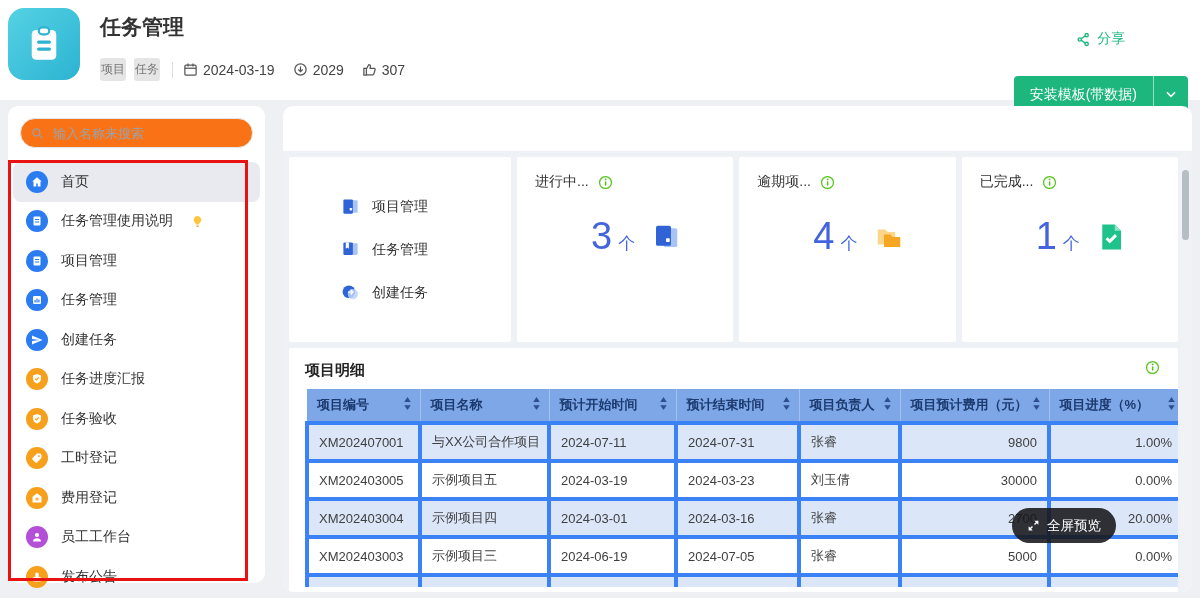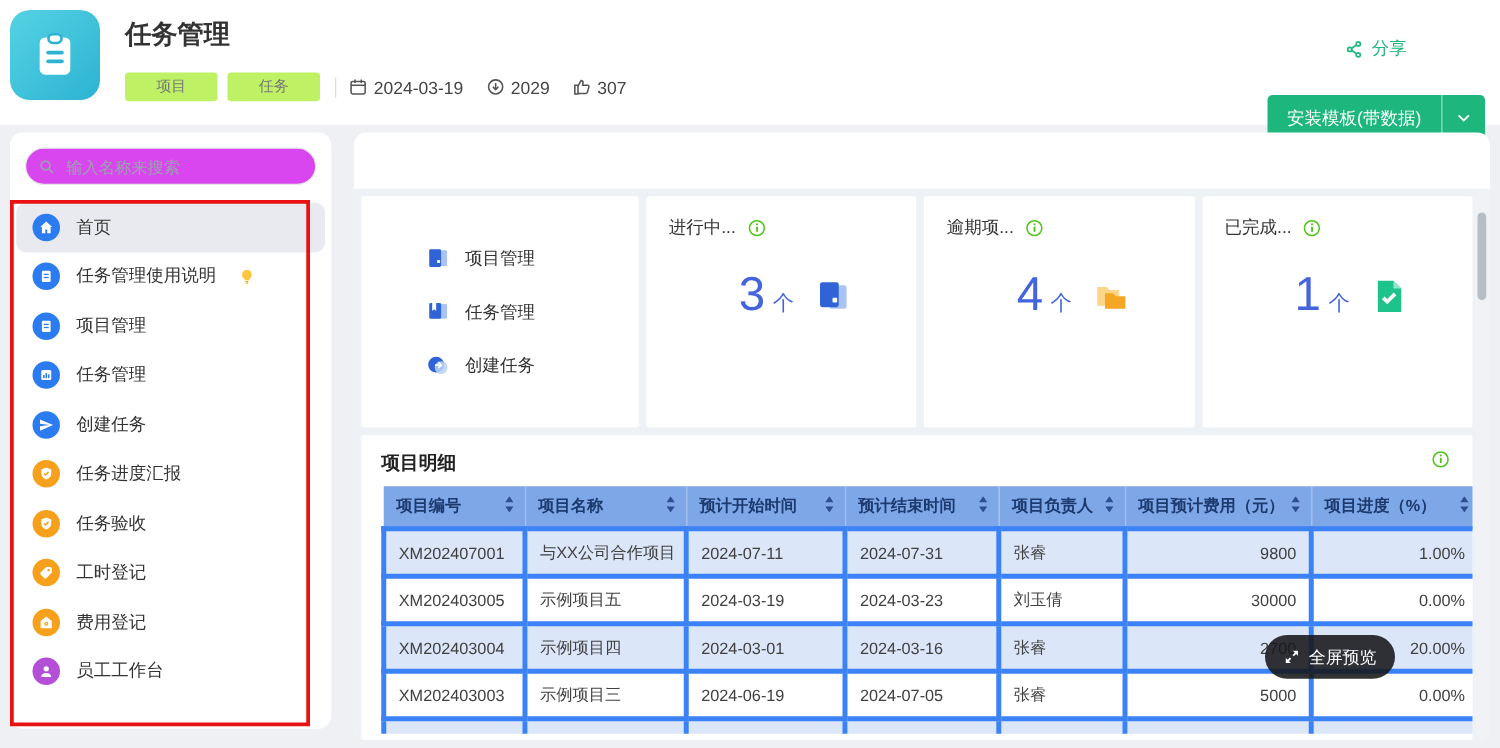--- a/index.html
+++ b/index.html
@@ -8,31 +8,31 @@
     background:#eef0f4;
     font-family:"Liberation Sans","DejaVu Sans",sans-serif;
     -webkit-font-smoothing:antialiased;
   }
   
   .top-header{position:absolute;left:0;top:0;width:1200px;height:100px;background:#fff;}
   .app-logo{position:absolute;left:8px;top:8px;width:72px;height:72px;border-radius:16px;
     background:linear-gradient(135deg,#55d2e4,#2cb3d2);display:flex;align-items:center;justify-content:center;}
   .page-title{position:absolute;left:100px;top:13px;font-size:21px;font-weight:700;color:#333;}
   .meta-row{position:absolute;left:100px;top:58px;display:flex;align-items:center;font-size:13px;color:#555;}
-  .tag{background:#bef264;color:#777;font-size:12px;padding:3px 25px;border-radius:3px;margin-right:8px;}
+  .tag{background:#e5e5e5;color:#777;font-size:12px;padding:3px 1px;border-radius:3px;margin-right:8px;}
   .meta-divider{width:1px;height:16px;background:#ddd;margin:0 10px 0 4px;}
   .meta-item{display:flex;align-items:center;gap:5px;color:#444;font-size:14px;margin-right:18px;}
   .header-actions{position:absolute;right:12px;top:30px;display:flex;align-items:center;gap:28px;flex-direction:column;}
   .share-link{color:#1db77e;font-size:14px;display:flex;align-items:center;gap:6px;cursor:pointer;}
   .install-btn{display:flex;height:36px;background:#1db77e;border-radius:4px;color:#fff;overflow:hidden;cursor:pointer;}
   .install-main{padding:0 16px;line-height:36px;font-size:14px;border-right:1px solid rgba(255,255,255,.55);}
   .install-caret{width:34px;display:flex;align-items:center;justify-content:center;}
   
   .sidebar{position:absolute;left:8px;top:106px;width:257px;height:477px;background:#fff;border-radius:10px;}
-  .search-box{margin:12px 12px 10px;height:28px;border:1px solid #e5e6e9;background:#d946ef;border-radius:15px;
+  .search-box{margin:12px 12px 10px;height:28px;border:1px solid #e5e6e9;background:#f97316;border-radius:15px;
     display:flex;align-items:center;padding:0 10px;gap:7px;}
   .search-box input{border:none;outline:none;background:transparent;font-size:13px;color:#333;width:180px;
     font-family:"Liberation Sans","DejaVu Sans",sans-serif;}
   .search-box input::placeholder{color:#9aa3ad;}
   .menu{padding-top:4px;}
   .menu-item{height:39.5px;display:flex;align-items:center;gap:13px;padding-left:13px;margin:0 5px;
     border-radius:8px;font-size:14px;color:#333;cursor:pointer;}
   .menu-item.active{background:#e8eaef;font-family:Liberation Serif, serif;}
   .mi-icon{width:22px;height:22px;min-width:22px;border-radius:50%;display:flex;align-items:center;justify-content:center;}
   .mi-blue{background:#2b7cf0;}
@@ -253,20 +253,29 @@
     <div class="menu-item">
       <span class="mi-icon mi-purple">
         <svg width="12" height="12" viewBox="0 0 24 24">
             <circle cx="12" cy="8" r="4.2" fill="#fff"></circle>
             <path d="M4 21c0-4.2 3.6-6.3 8-6.3s8 2.1 8 6.3z" fill="#fff"></path>
           </svg>
       </span>
       <span>员工工作台</span>
     </div>
 
+    <div class="menu-item">
+      <span class="mi-icon mi-orange">
+        <svg width="12" height="12" viewBox="0 0 24 24">
+            <path d="M12 2.8a3.8 3.8 0 00-3.8 3.8c0 2 1.1 3 1.1 4.9H7a3 3 0 00-3 3v1.6h16v-1.6a3 3 0 00-3-3h-2.3c0-1.9 1.1-2.9 1.1-4.9A3.8 3.8 0 0012 2.8z" fill="#fff"></path>
+            <rect x="4.6" y="18.4" width="14.8" height="2.4" rx="1" fill="#fff"></rect>
+          </svg>
+      </span>
+      <span>发布公告</span>
+    </div>
 
   </div>
 </div>
 
 <div class="red-annotation"></div>
 
 <div class="main-panel">
 
   <div class="panel-body">
 

